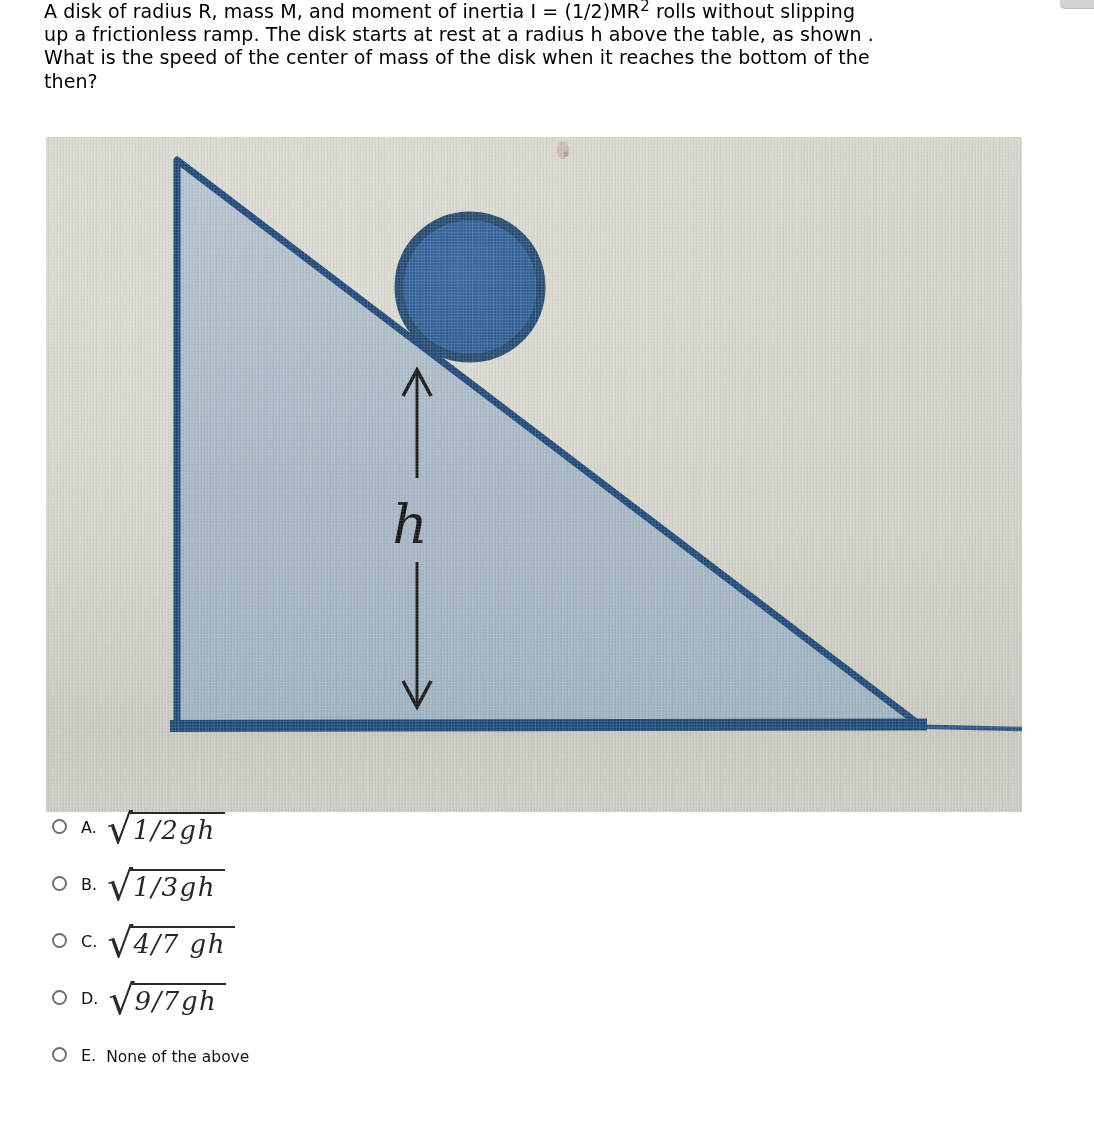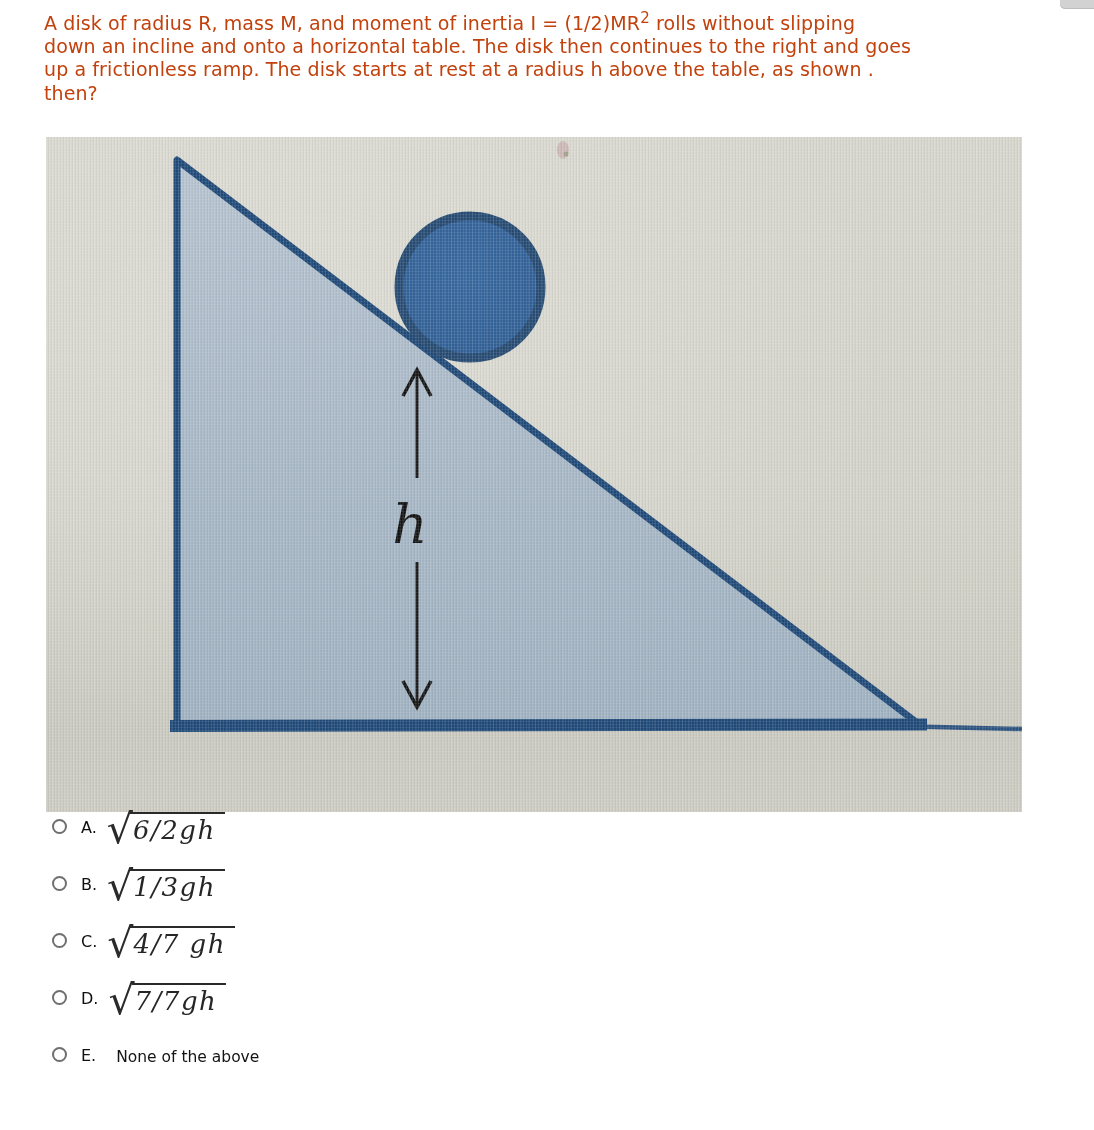--- a/index.html
+++ b/index.html
@@ -16,23 +16,23 @@
   .top-tab {
     position: absolute; top: 0; right: 0;
     width: 34px; height: 9px;
     background: #d2d2d2;
     border-radius: 0 0 0 5px;
     box-shadow: inset 0 -1px 0 #bdbdbd;
   }
 
   
   .question {
-    position: absolute; left: 44px; top: 12px;
+    position: absolute; left: 44px; top: 0;
     font-size: 19px; line-height: 23.2px;
-    color: #c2410c;
+    color: #000000;
     letter-spacing: 0.1px;
   }
   .question sup { font-size: 15px; line-height: 0; }
 
   
   .photo {
     position: absolute; left: 46px; top: 137px;
     width: 976px; height: 675px;
     background:
       radial-gradient(ellipse at 25% 30%, rgba(255,255,255,0.16), rgba(255,255,255,0) 60%),
@@ -81,32 +81,32 @@
   }
   .radicand {
     font-size: 26px; line-height: 1.2;
     border-top: 2.5px solid #2a2a2a;
     padding: 1px 9px 0 3px;
     letter-spacing: 1.5px;
     white-space: pre;
   }
   .option-text {
     font-size: 15.5px; color: #141414;
-    margin-left: 20px; margin-top: 4px;
+    margin-left: 10px; margin-top: 4px;
   }
 </style>
 </head>
 <body>
 
 <div class="top-tab"></div>
 
 <div class="question">
   <div><span>A disk of radius R, mass M, and moment of inertia I = (1/2)MR</span><sup>2</sup><span> rolls without slipping</span></div>
-  <div>down an incline and onto a horizontal table. The disk then continues to the right and goes</div>
   <div>up a frictionless ramp. The disk starts at rest at a radius h above the table, as shown .</div>
+  <div>What is the speed of the center of mass of the disk when it reaches the bottom of the</div>
   <div>then?</div>
 </div>
 
 <div class="photo">
   <svg width="976" height="675" viewBox="0 0 976 675">
     <defs>
       <linearGradient id="triFill" x1="0" y1="0" x2="0" y2="1">
         <stop offset="0" stop-color="#b6c3d0"></stop>
         <stop offset="0.55" stop-color="#a7b7c6"></stop>
         <stop offset="1" stop-color="#9fb1c1"></stop>
@@ -142,21 +142,21 @@
   <div class="texture"></div>
 </div>
 
 <div class="options">
 
   <div class="option-row">
     <span class="radio"></span>
     <span class="opt-label">A.</span>
     <span class="formula">
       <span class="rad-sign">√</span>
-      <span class="radicand">6/2gh</span>
+      <span class="radicand">1/2gh</span>
     </span>
   </div>
 
   <div class="option-row">
     <span class="radio"></span>
     <span class="opt-label">B.</span>
     <span class="formula">
       <span class="rad-sign">√</span>
       <span class="radicand">1/3gh</span>
     </span>
@@ -169,21 +169,21 @@
       <span class="rad-sign">√</span>
       <span class="radicand">4/7 gh</span>
     </span>
   </div>
 
   <div class="option-row">
     <span class="radio"></span>
     <span class="opt-label">D.</span>
     <span class="formula">
       <span class="rad-sign">√</span>
-      <span class="radicand">7/7gh</span>
+      <span class="radicand">9/7gh</span>
     </span>
   </div>
 
   <div class="option-row">
     <span class="radio"></span>
     <span class="opt-label">E.</span>
     <span class="option-text">None of the above</span>
   </div>
 
 </div>

